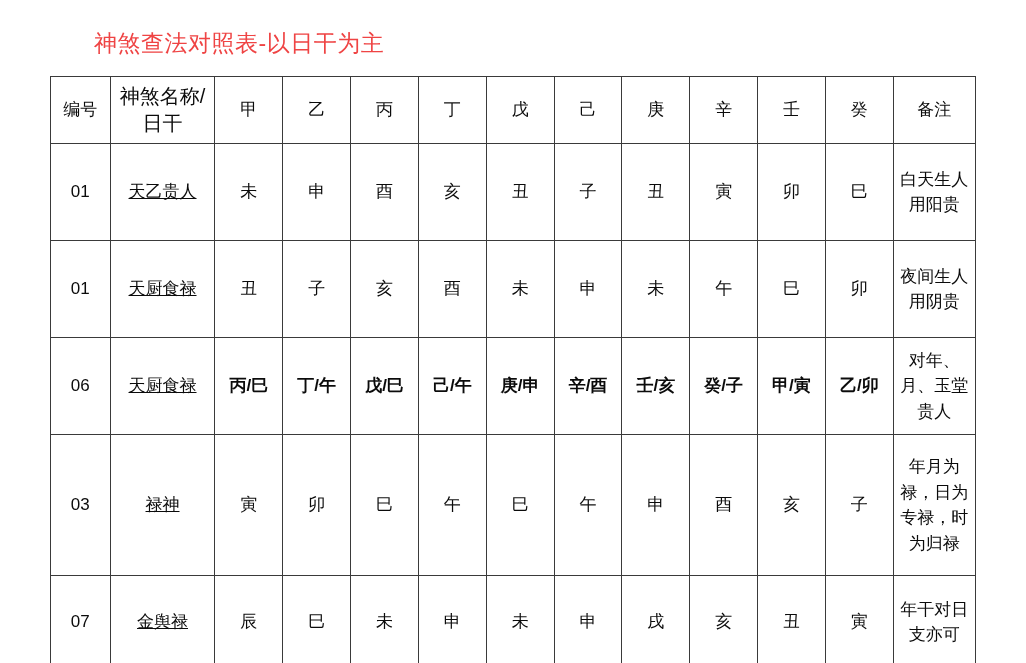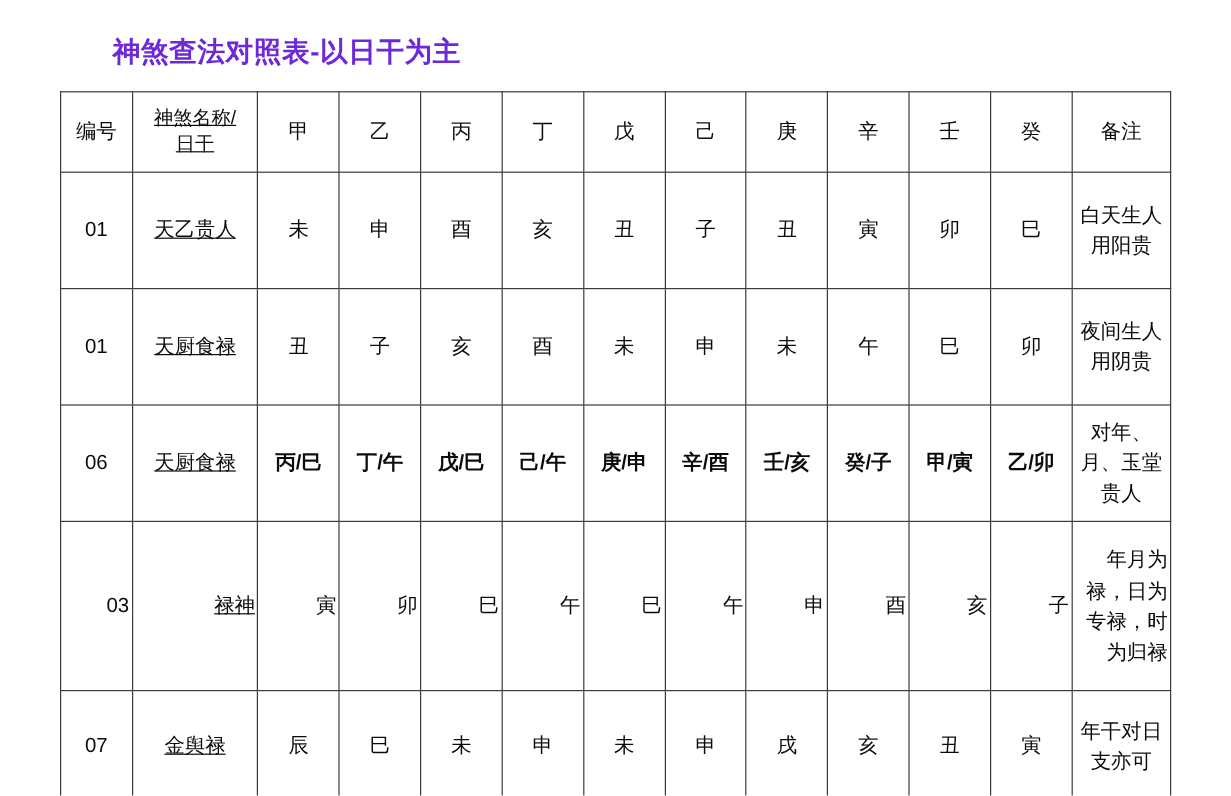--- a/index.html
+++ b/index.html
@@ -20,22 +20,22 @@
     height: 663px;
     box-sizing: border-box;
   }
   .doc-title {
     position: absolute;
     left: 94px;
     top: 28px;
     font-size: 23px;
     letter-spacing: 0.5px;
     font-family: "Liberation Sans", "DejaVu Sans", sans-serif;
-    font-weight: 700;
-    color: #6d28d9;
+    font-weight: 400;
+    color: #ef4444;
     white-space: nowrap;
   }
   .table-wrap {
     position: absolute;
     left: 50px;
     top: 76px;
     width: 926px;
   }
   table.sha-table {
     border-collapse: collapse;
@@ -55,36 +55,35 @@
   table.sha-table tr.head-row td {
     height: 58px;
     font-size: 17px;
   }
   .col-id    { width: 58px; }
   .col-name  { width: 102px; }
   .col-stem  { width: 66px; }
   .col-note  { width: 80px; }
   .head-name-inner {
     line-height: 1.35;
-    font-size: 16px;
-    text-decoration: underline;
+    font-size: 20px;
   }
   .cell-note {
     font-size: 16px;
     line-height: 1.5;
     padding-left: 6px;
     padding-right: 6px;
   }
   .cell-small {
     font-size: 15px;
     font-weight: bold;
   }
   tr.r01a td, tr.r01b td { height: 88px; }
   tr.r02 td { height: 88px; }
-  tr.r03 td { height: 132px; text-align: right; }
+  tr.r03 td { height: 132px; }
   tr.r07 td { height: 84px; }
   .id-cell { font-size: 17px; }
   .name-cell { font-size: 17px; text-decoration: underline; }
 </style>
 </head>
 <body>
 
 <div class="page">
 
   <div class="doc-title">神煞查法对照表-以日干为主</div>

